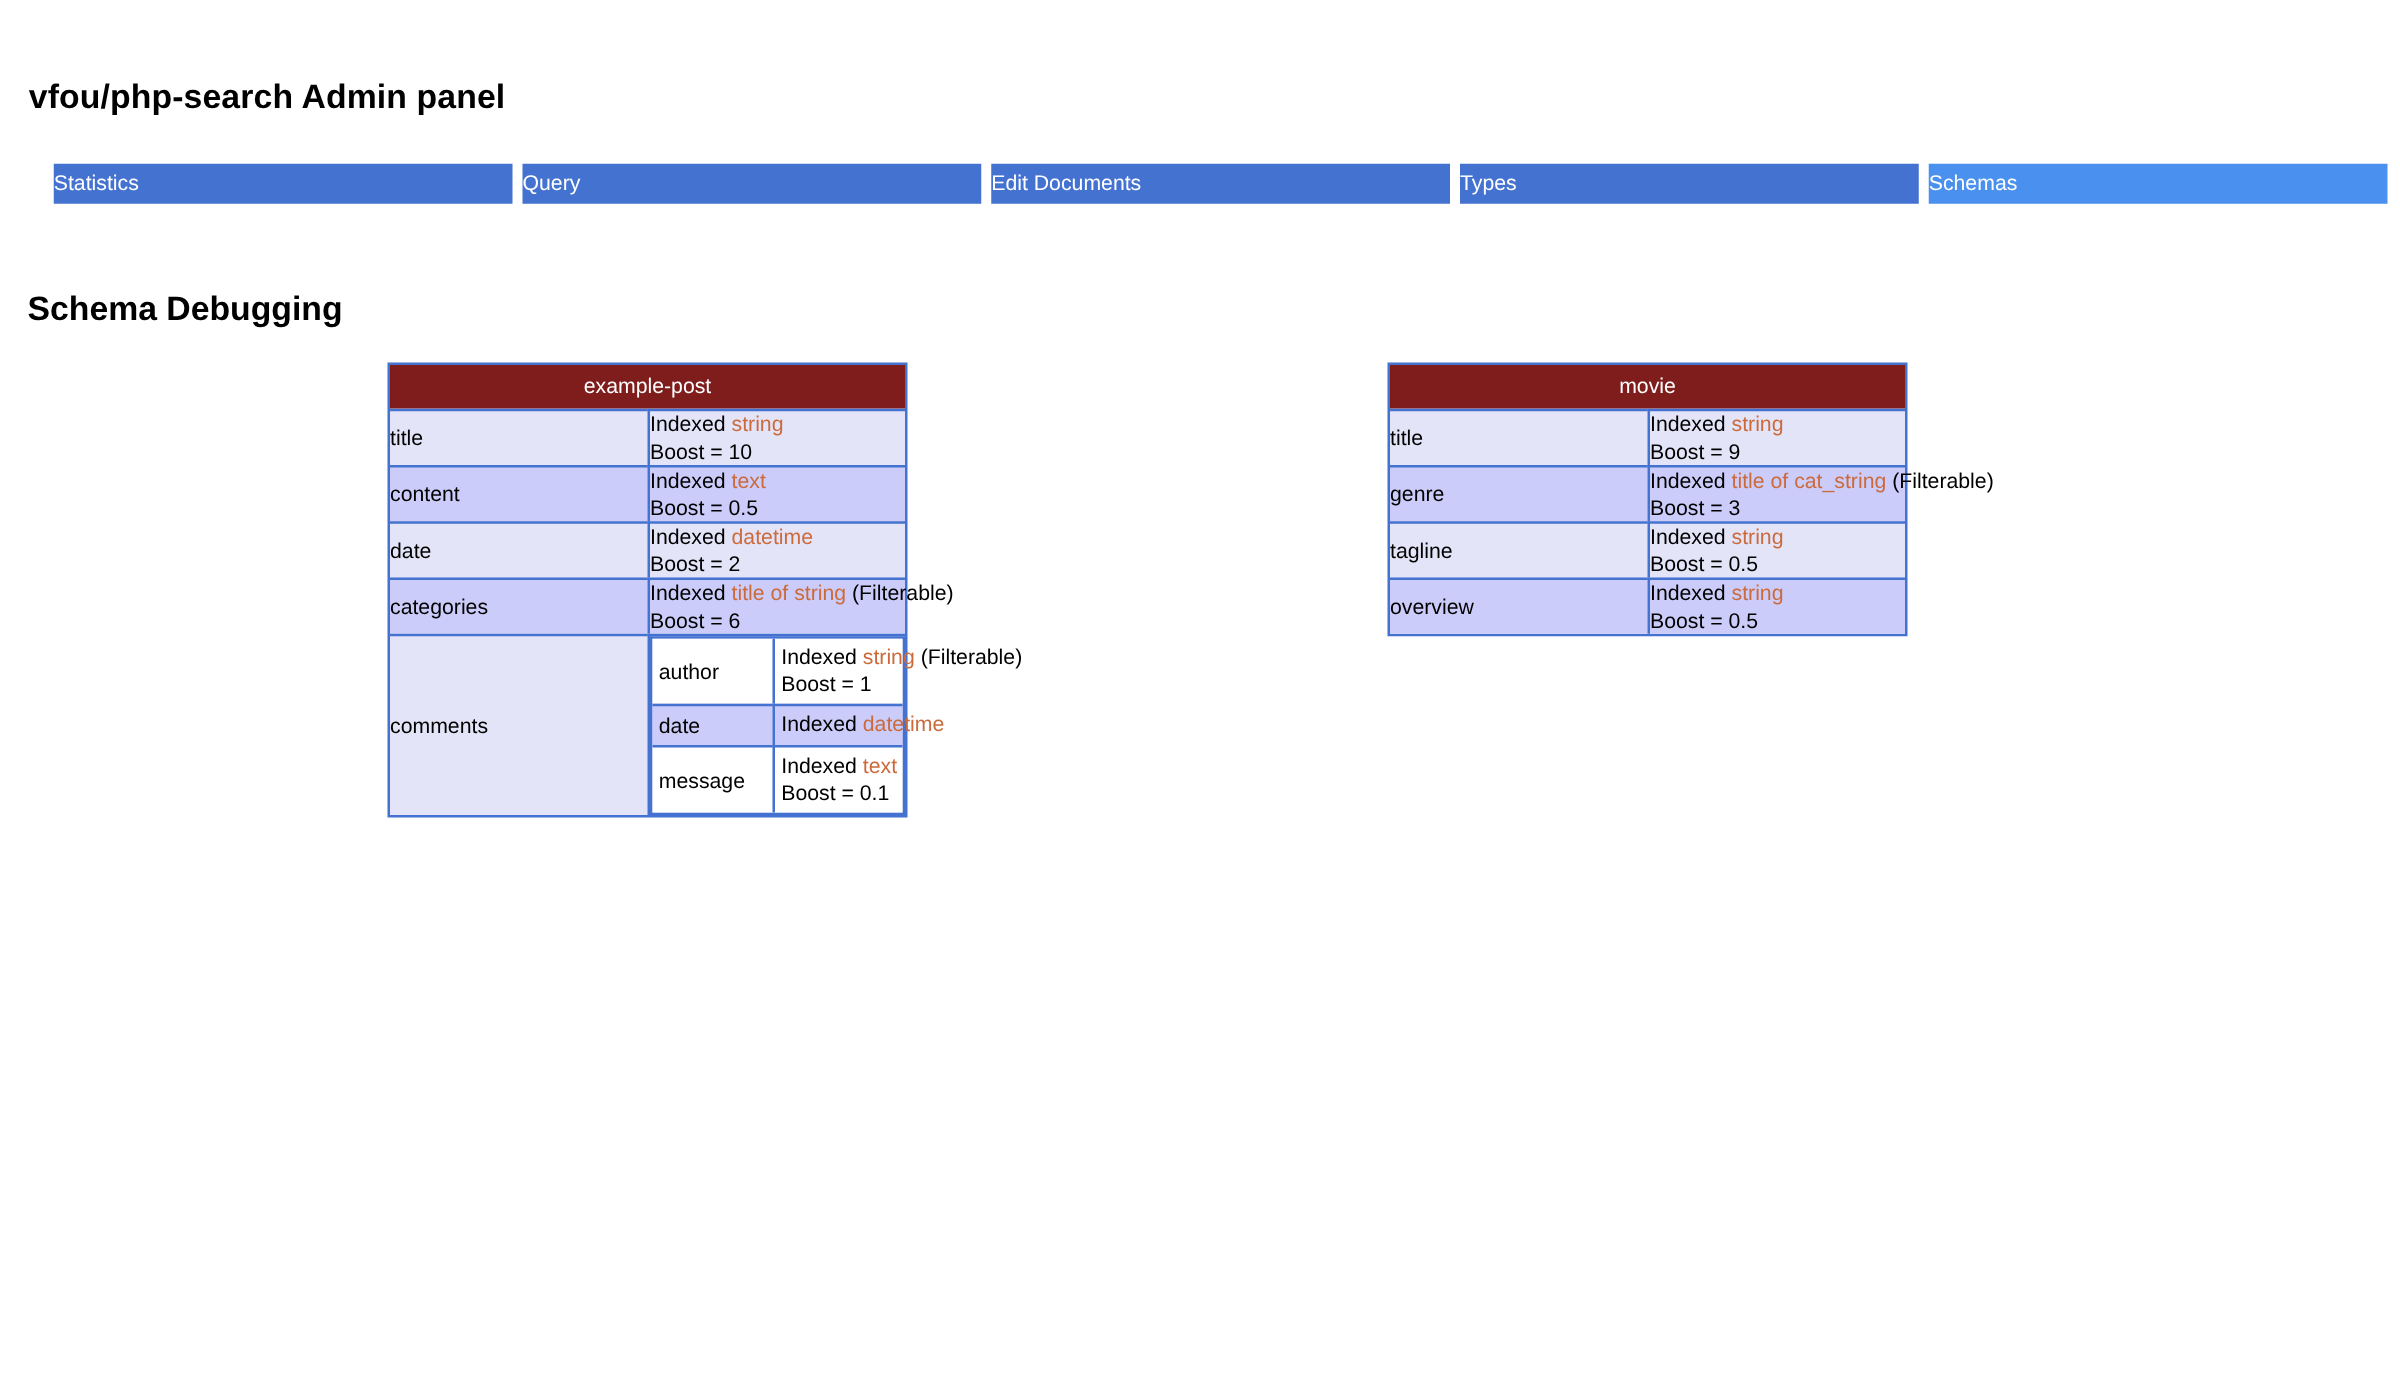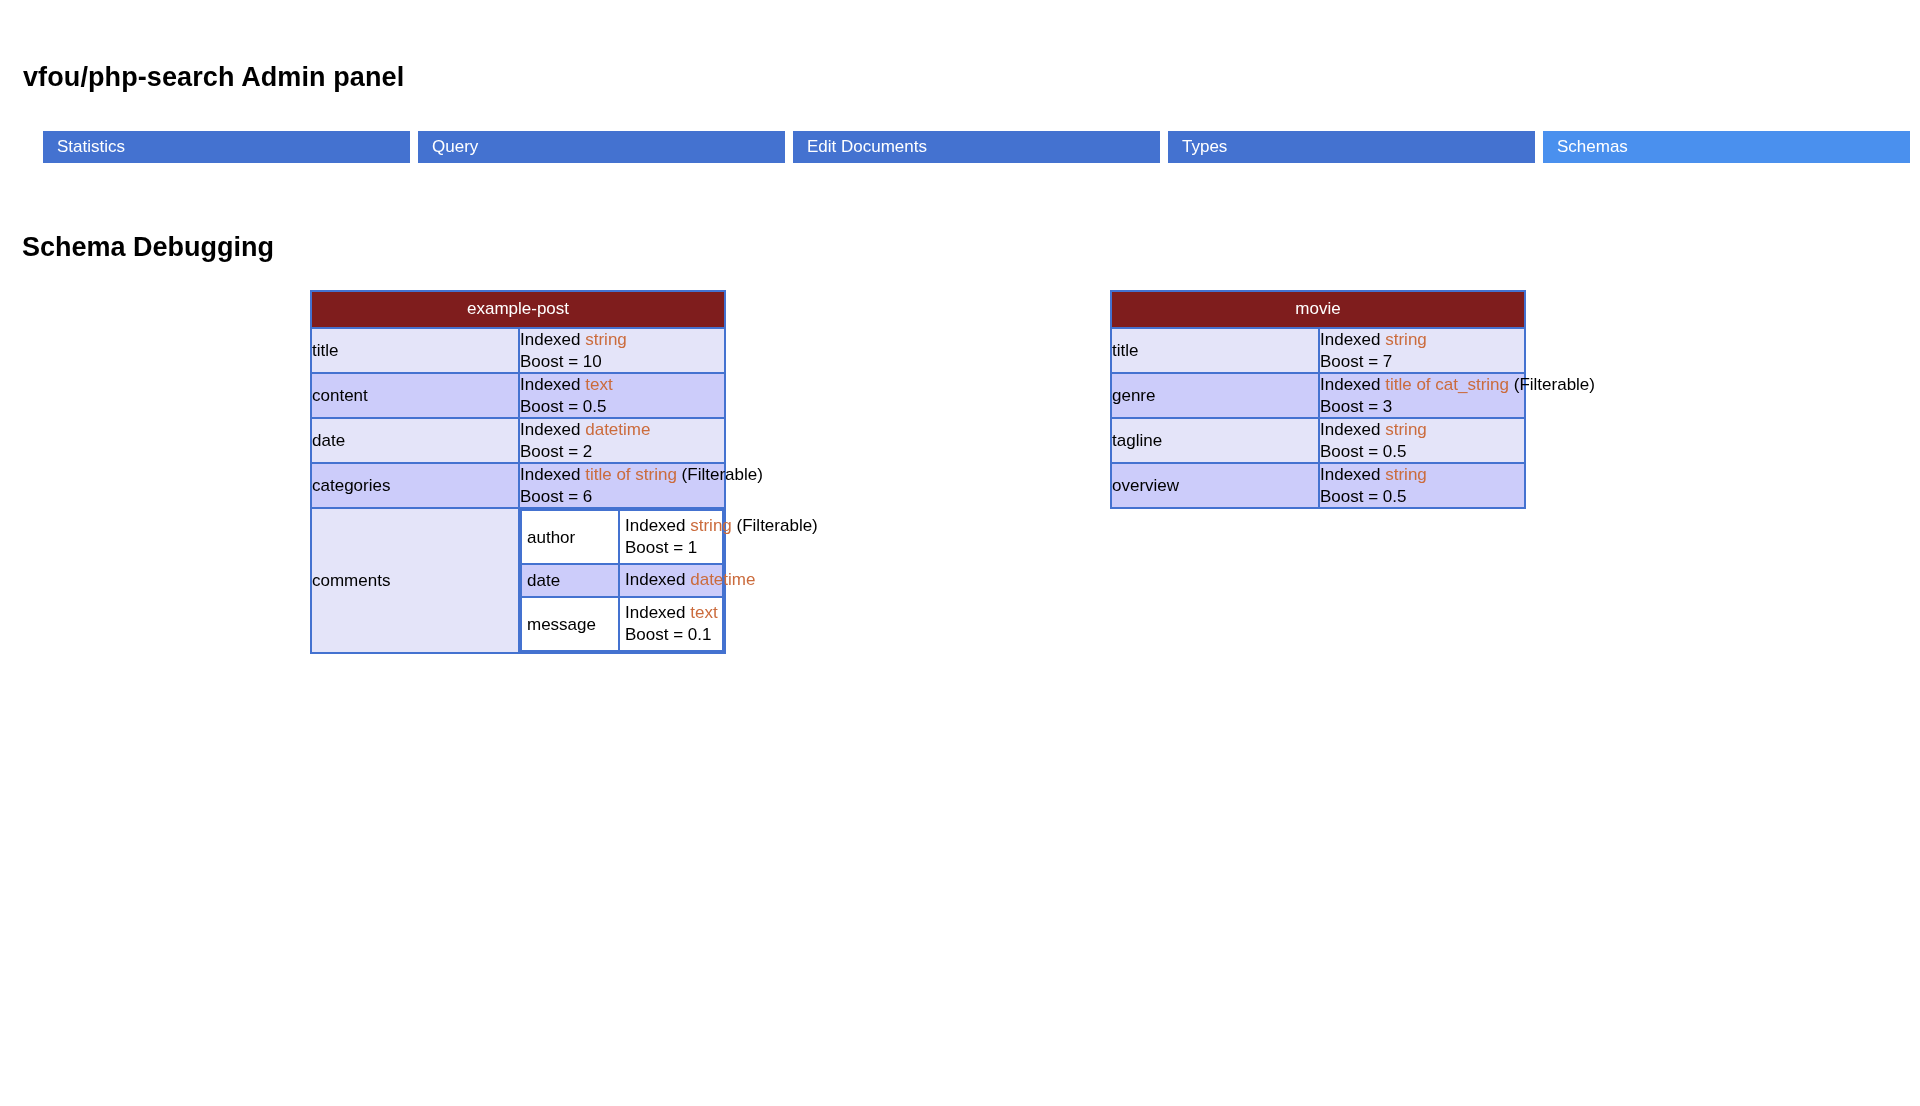--- a/index.html
+++ b/index.html
@@ -51,21 +51,21 @@
     gap: 8px;
   }
   .tab {
     width: 367px;
     height: 32px;
     box-sizing: border-box;
     background: #4472d0;
     color: #ffffff;
     font-size: 17px;
     line-height: 32px;
-    padding-left: 14px;
+    padding-left: 0;
     white-space: nowrap;
     overflow: hidden;
     cursor: pointer;
     user-select: none;
   }
   .tab.active {
     background: #4a90ee;
   }
 
   
@@ -262,21 +262,21 @@
           <thead>
             <tr>
               <th colspan="2">movie</th>
             </tr>
           </thead>
           <tbody>
             <tr class="row-odd">
               <td class="field-name">title</td>
               <td class="field-def">
                 <div class="def-line"><span>Indexed </span><span class="type">string</span></div>
-                <div class="def-line">Boost = 7</div>
+                <div class="def-line">Boost = 9</div>
               </td>
             </tr>
             <tr class="row-even">
               <td class="field-name">genre</td>
               <td class="field-def">
                 <div class="def-line"><span>Indexed </span><span class="type">title of cat_string</span><span class="flag"> (Filterable)</span></div>
                 <div class="def-line">Boost = 3</div>
               </td>
             </tr>
             <tr class="row-odd">

